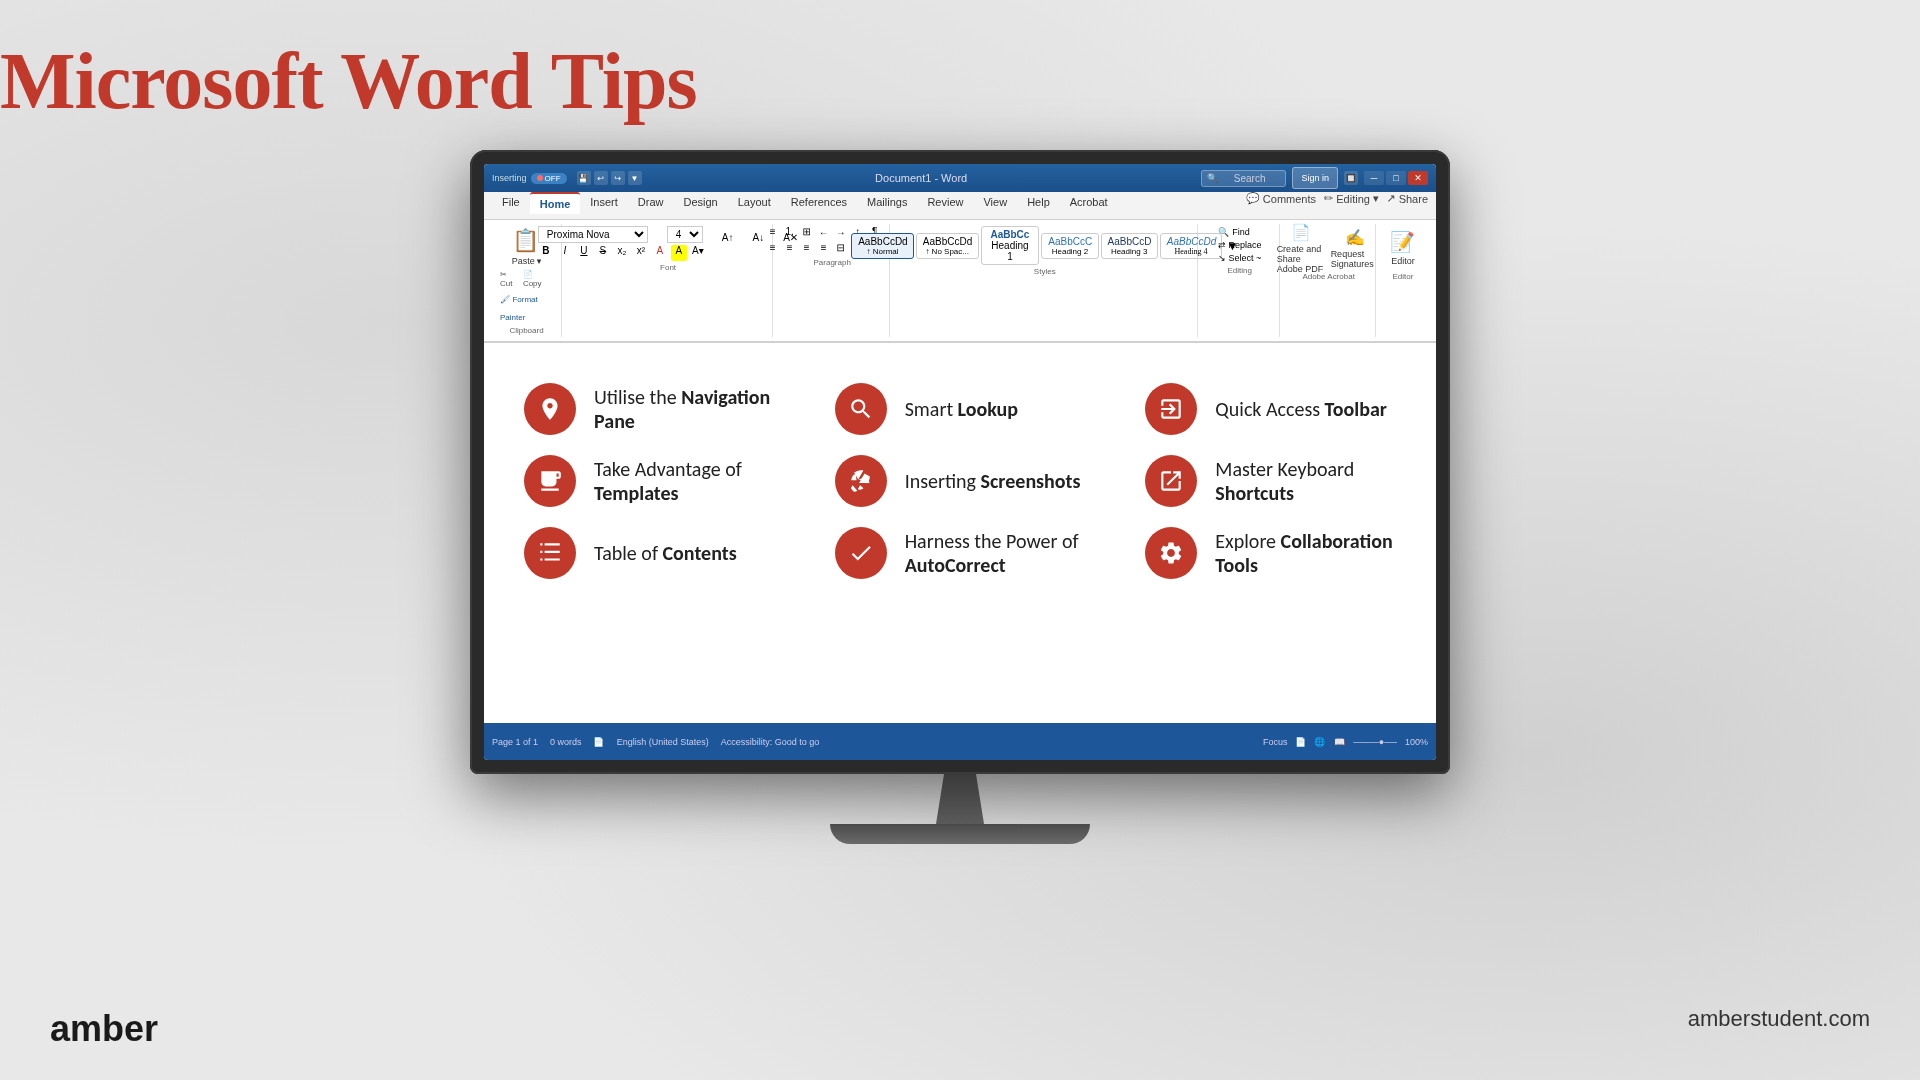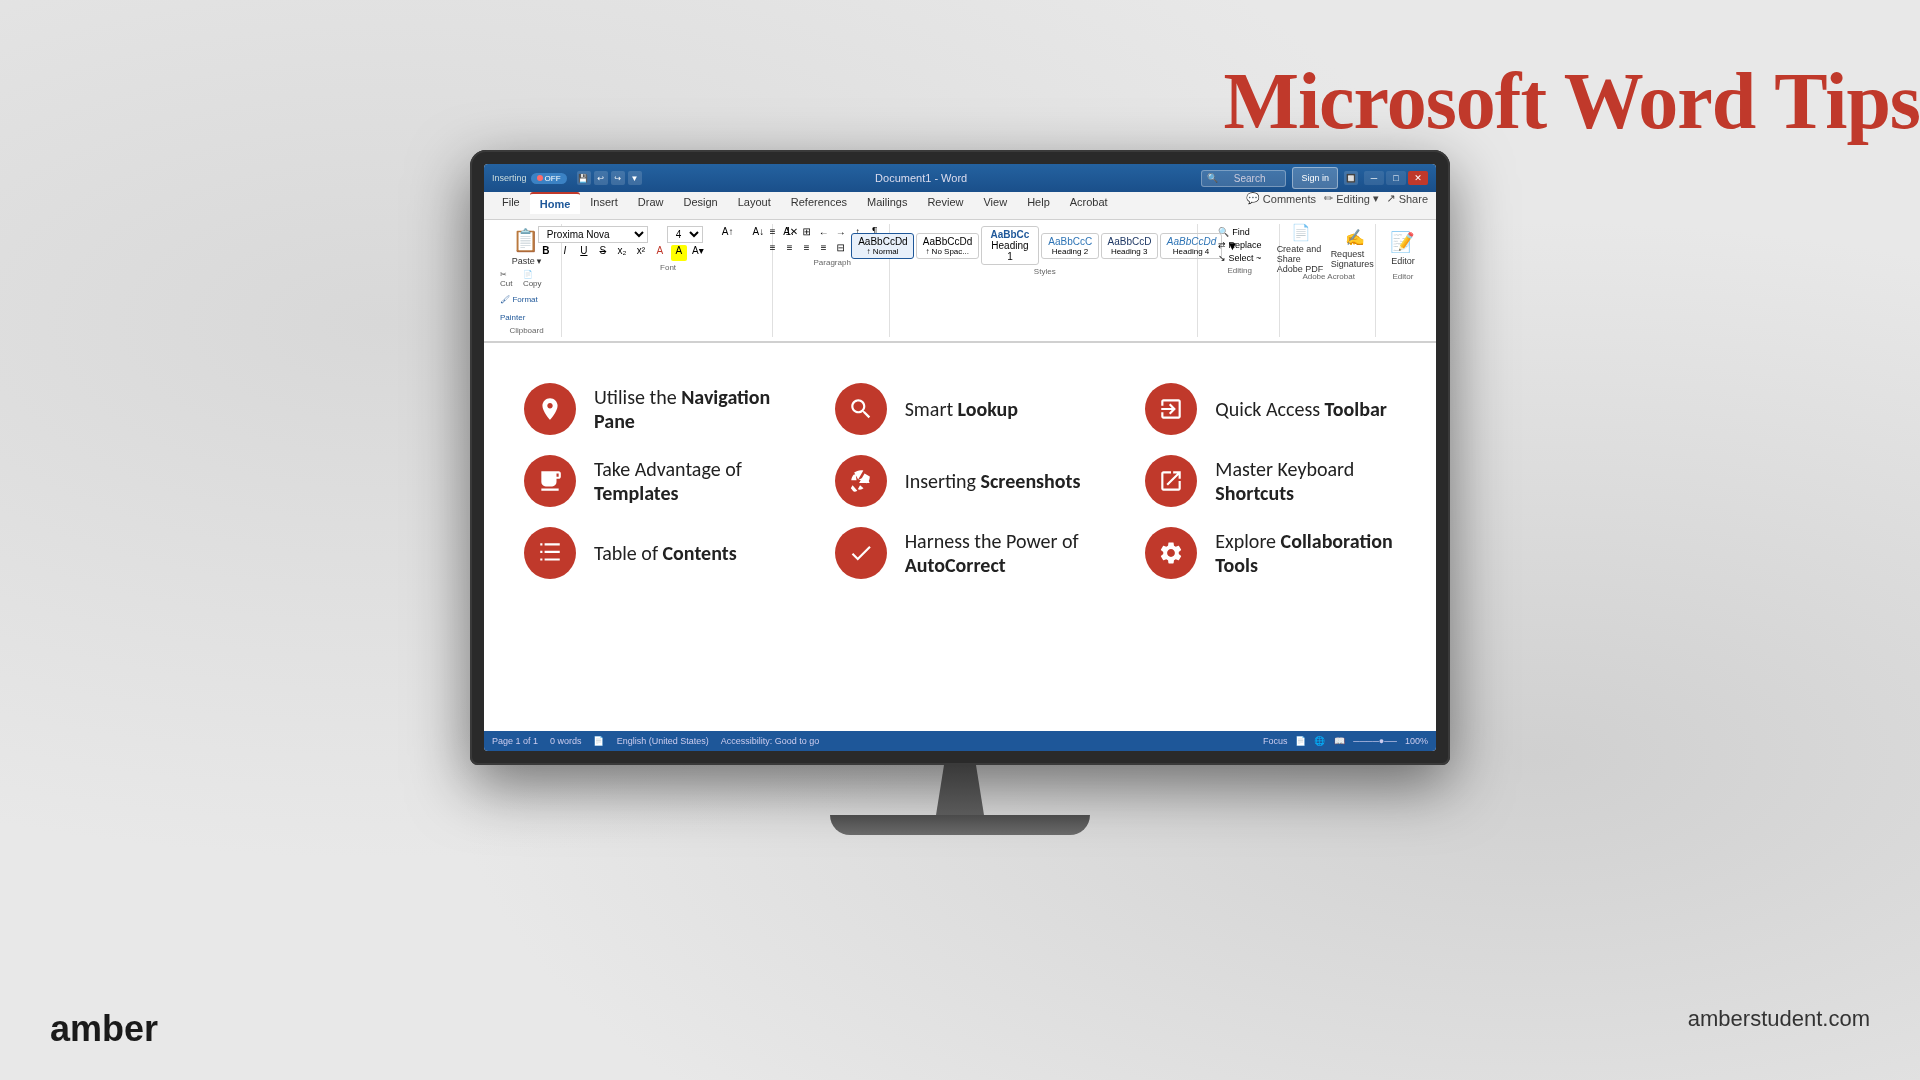--- a/index.html
+++ b/index.html
@@ -16,22 +16,22 @@
     
     body::before {
       content: '';
       position: absolute;
       inset: 0;
       background: radial-gradient(ellipse at 20% 30%, #d8d8d8 0%, transparent 50%),
                   radial-gradient(ellipse at 80% 70%, #d0d0d0 0%, transparent 50%);
     }
 
     .page-title {
-      text-align: right;
-      padding-top: 56px;
+      text-align: left;
+      padding-top: 36px;
       font-size: 80px;
       font-weight: 400;
       color: #c0392b;
       font-family: Georgia, serif;
       position: relative;
       z-index: 10;
       letter-spacing: -1px;
     }
 
     .page-title span {
@@ -251,21 +251,21 @@
     }
 
     .font-group {
       display: flex;
       flex-direction: column;
       gap: 2px;
     }
 
     .font-row1 {
       display: flex;
-      align-items: flex-start;
+      align-items: flex-end;
       gap: 19px;
     }
 
     .font-select {
       font-size: 10px;
       background: white;
       border: 1px solid #ccc;
       padding: 1px 4px;
       width: 110px;
     }
@@ -379,28 +379,27 @@
       font-family: 'Calibri', 'Arial', sans-serif;
     }
 
     .tip-text strong {
       font-weight: 700;
     }
 
     
     .status-bar {
       background: #1e5799;
-      height: 20px;
+      height: 37px;
       display: flex;
       align-items: center;
       padding: 0 8px;
       gap: 12px;
       font-size: 9px;
       color: #cce;
-      margin-top: 8px;
     }
 
     .status-right {
       margin-left: auto;
       display: flex;
       align-items: center;
       gap: 8px;
     }
 
     
@@ -619,21 +618,21 @@
             <div class="style-box">
               <div style="font-size:10px;color:#2e74b5;">AaBbCcC</div>
               <div style="font-size:8px;">Heading 2</div>
             </div>
             <div class="style-box">
               <div style="font-size:10px;color:#1f3864;">AaBbCcD</div>
               <div style="font-size:8px;">Heading 3</div>
             </div>
             <div class="style-box">
               <div style="font-size:10px;color:#2e74b5;font-style:italic;">AaBbCcDd</div>
-              <div style="font-size:8px;">Heading 4</div>
+              <div style="font-size:8px;font-family:Liberation Serif, serif;">Heading 4</div>
             </div>
             <div style="font-size:12px;cursor:pointer;margin-left:2px;">▼</div>
           </div>
           <div class="ribbon-group-label">Styles</div>
         </div>
 
         <div class="ribbon-group" style="min-width:80px;">
           <div class="editing-group">
             <div class="editing-item">
               <span>🔍</span>

